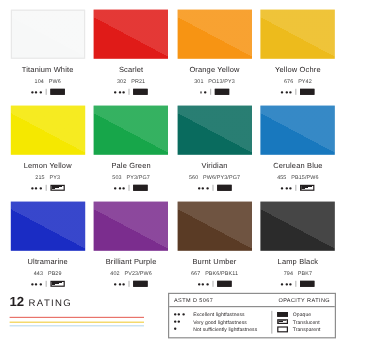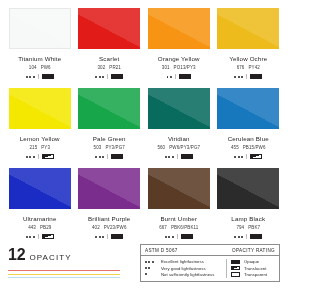--- a/index.html
+++ b/index.html
@@ -69,21 +69,21 @@
   .footer {
     position: absolute;
     left: 8px; right: 8px; bottom: 6px;
     display: flex;
     justify-content: space-between;
     align-items: flex-start;
   }
 
   .brand { width: 120px; padding-top: 2px; }
   .brand-title { display: flex; align-items: baseline; gap: 4px; }
-  .brand-num { font-size: 16px; color: #231f20; font-weight: bold; letter-spacing: -0.2px; }
+  .brand-num { font-size: 11px; color: #231f20; font-weight: bold; letter-spacing: -0.2px; }
   .brand-word { font-size: 8px; color: #231f20; letter-spacing: 1.1px; }
   .rules { margin-top: 6px; display: flex; flex-direction: column; gap: 2.2px; }
   .rule { height: 1.3px; width: 112px; }
 
   .legend {
     width: 140px;
     border: 0.8px solid #8d8d8d;
   }
   .legend-head {
     display: flex; justify-content: space-between;
@@ -332,21 +332,21 @@
           <div class="opbox opaque"></div>
         </div>
       </div>
     </div>
 
   <div class="footer">
 
     <div class="brand">
       <div class="brand-title">
         <span class="brand-num">12</span>
-        <span class="brand-word">OPACITY</span>
+        <span class="brand-word">RATING</span>
       </div>
       <div class="rules" id="rules">
           <div class="rule" style="background: rgb(232, 115, 107);"></div>
           <div class="rule" style="background: rgb(242, 209, 76);"></div>
           <div class="rule" style="background: rgb(191, 220, 239);"></div>
         </div>
     </div>
 
     <div class="legend">
       <div class="legend-head">

